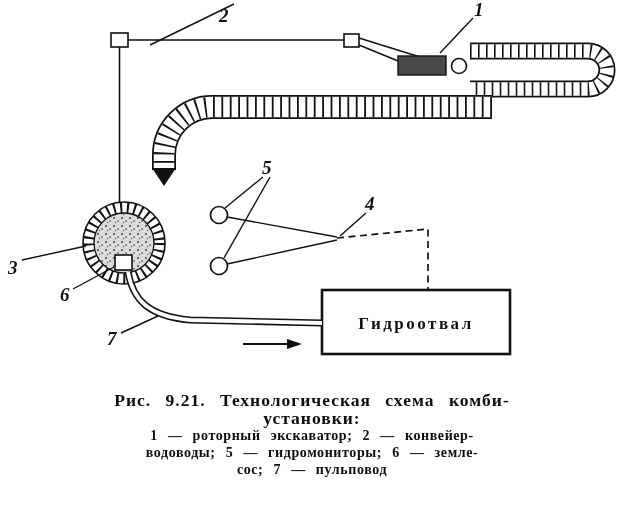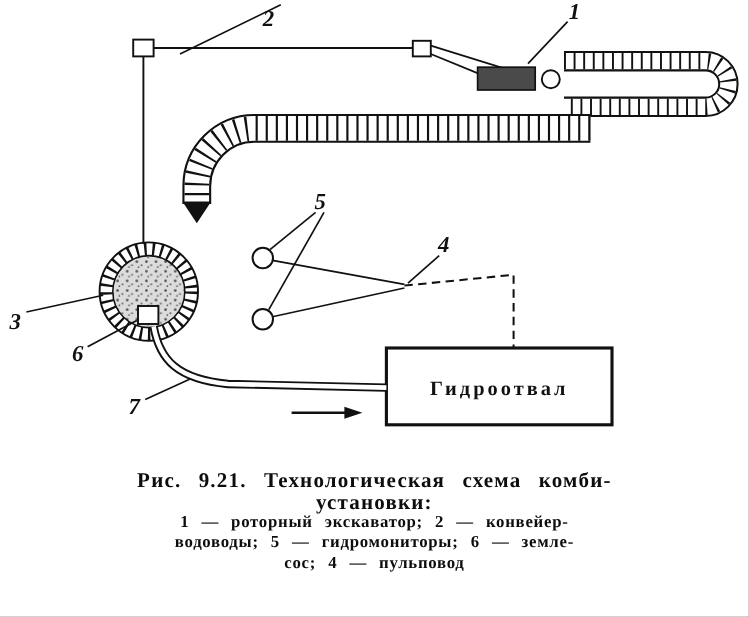--- a/index.html
+++ b/index.html
@@ -116,16 +116,16 @@
       <line x1="243" y1="344" x2="288" y2="344" stroke="#111" stroke-width="2.2"></line>
       <polygon points="287,339 302,344 287,349" fill="#111"></polygon>
     </g>
   </svg>
 
   <div class="caption">
     <div class="caption-title">Рис. 9.21. Технологическая схема комби-</div>
     <div class="caption-title">установки:</div>
     <div class="caption-legend">1 — роторный экскаватор; 2 — конвейер-</div>
     <div class="caption-legend">водоводы; 5 — гидромониторы; 6 — земле-</div>
-    <div class="caption-legend">сос; 4 — пульповод</div>
+    <div class="caption-legend">сос; 7 — пульповод</div>
   </div>
 
 </div>
 
 </body></html>

